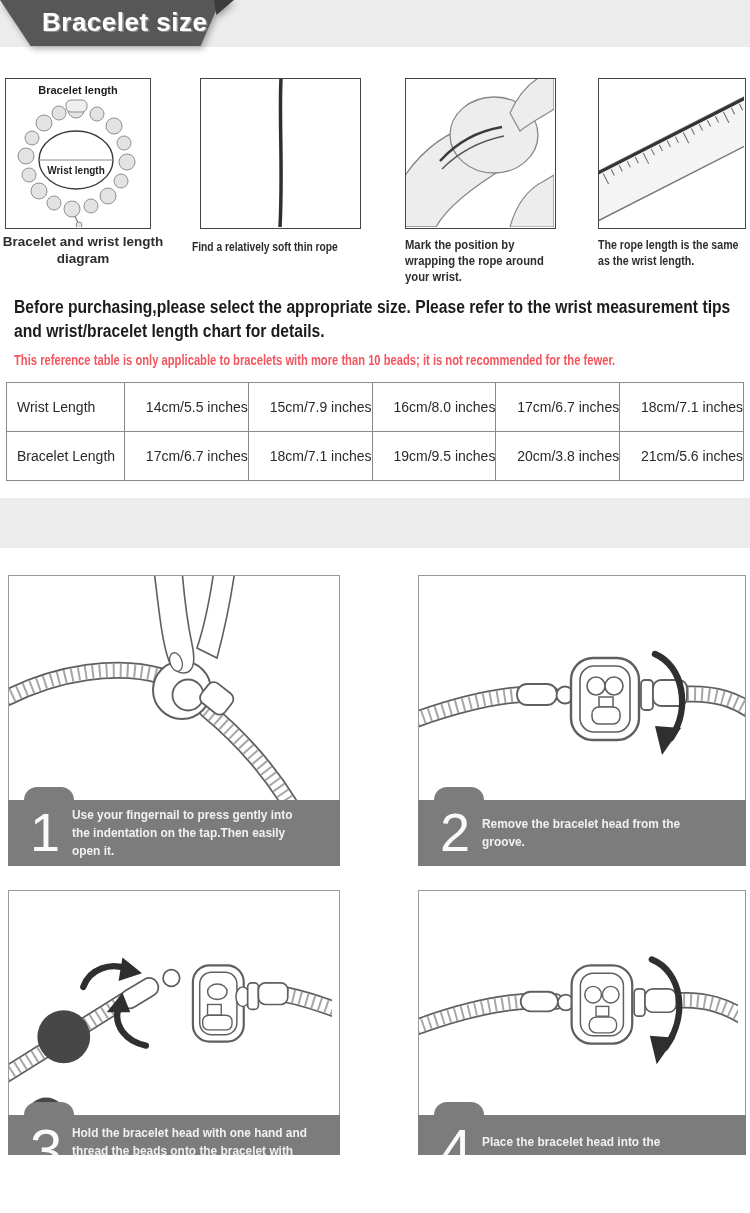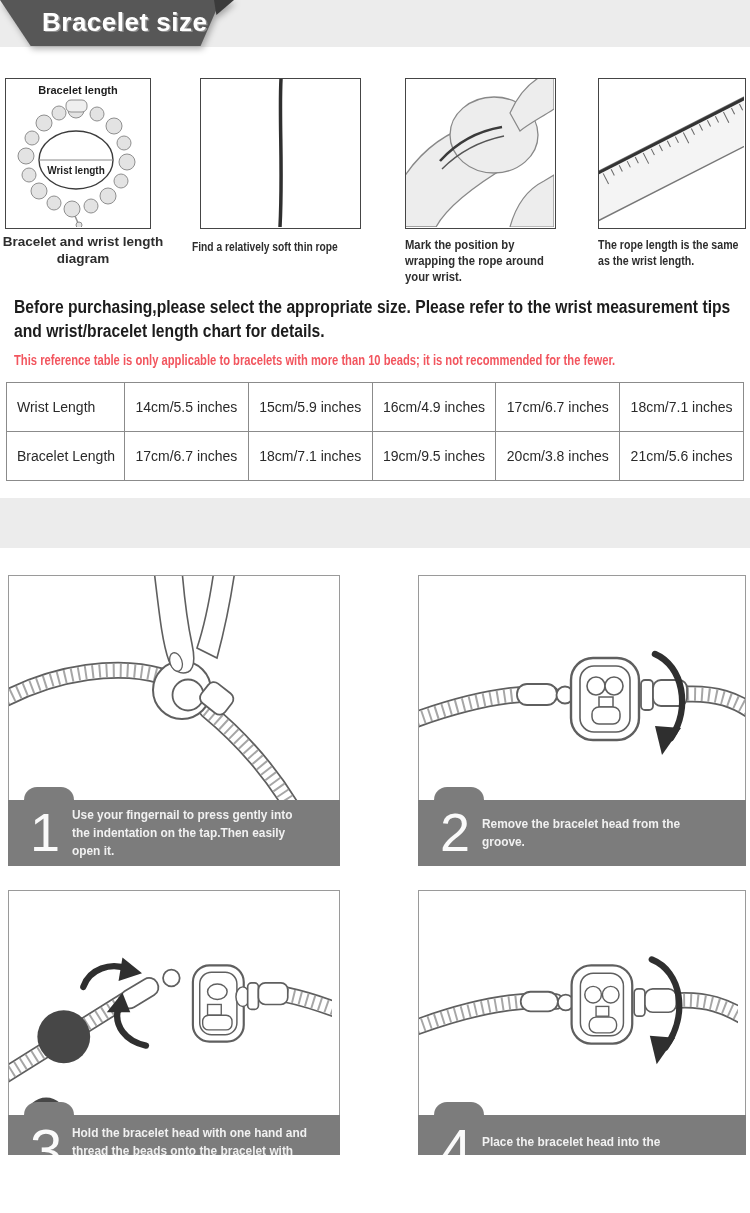--- a/index.html
+++ b/index.html
@@ -38,21 +38,21 @@
   
   .intro { position:absolute; left:14px; top:295px; width:845px; font-size:18px; font-weight:700;
            color:#1c1c1c; line-height:1.36; transform:scaleX(.87); transform-origin:left top; }
   .note  { position:absolute; left:14px; top:352px; width:915px; font-size:14px; font-weight:700;
            color:#f2555e; transform:scaleX(.8); transform-origin:left top; }
 
   
   .size-table { position:absolute; left:6px; top:382px; width:738px; border-collapse:collapse;
                 table-layout:fixed; }
   .size-table td { border:1px solid #8b8b8b; height:49px; font-size:14px; color:#2a2a2a;
-                   text-align:center; vertical-align:middle; background:#fff; }
+                   text-align:right; vertical-align:middle; background:#fff; }
   .size-table td.rowlabel { text-align:left; padding-left:10px; width:118px; }
 
   
   .panel { position:absolute; width:332px; background:#fff; border:1px solid #9a9a9a; }
   .p1 { left:8px;   top:575px; height:291px; }
   .p2 { left:418px; top:575px; height:291px; width:328px; }
   .p3 { left:8px;   top:890px; height:297px; }
   .p4 { left:418px; top:890px; height:297px; width:328px; }
   .panel .art { position:absolute; left:0; top:0; right:0; }
   .p1 .art,.p2 .art { height:224px; } .p3 .art,.p4 .art { height:224px; }
@@ -181,22 +181,22 @@
   <div class="fig-cap cap4">The rope length is the same as the wrist length.</div>
 
   <div class="intro">Before purchasing,please select the appropriate size. Please refer to the wrist measurement tips and wrist/bracelet length chart for details.</div>
   <div class="note">This reference table is only applicable to bracelets with more than 10 beads; it is not recommended for the fewer.</div>
 
   <table class="size-table">
     <tbody>
       <tr>
         <td class="rowlabel">Wrist Length</td>
         <td>14cm/5.5 inches</td>
-        <td>15cm/5.9 inches</td>
-        <td>16cm/4.9 inches</td>
+        <td>15cm/7.9 inches</td>
+        <td>16cm/8.0 inches</td>
         <td>17cm/6.7 inches</td>
         <td>18cm/7.1 inches</td>
       </tr>
       <tr>
         <td class="rowlabel">Bracelet Length</td>
         <td>17cm/6.7 inches</td>
         <td>18cm/7.1 inches</td>
         <td>19cm/9.5 inches</td>
         <td>20cm/3.8 inches</td>
         <td>21cm/5.6 inches</td>

